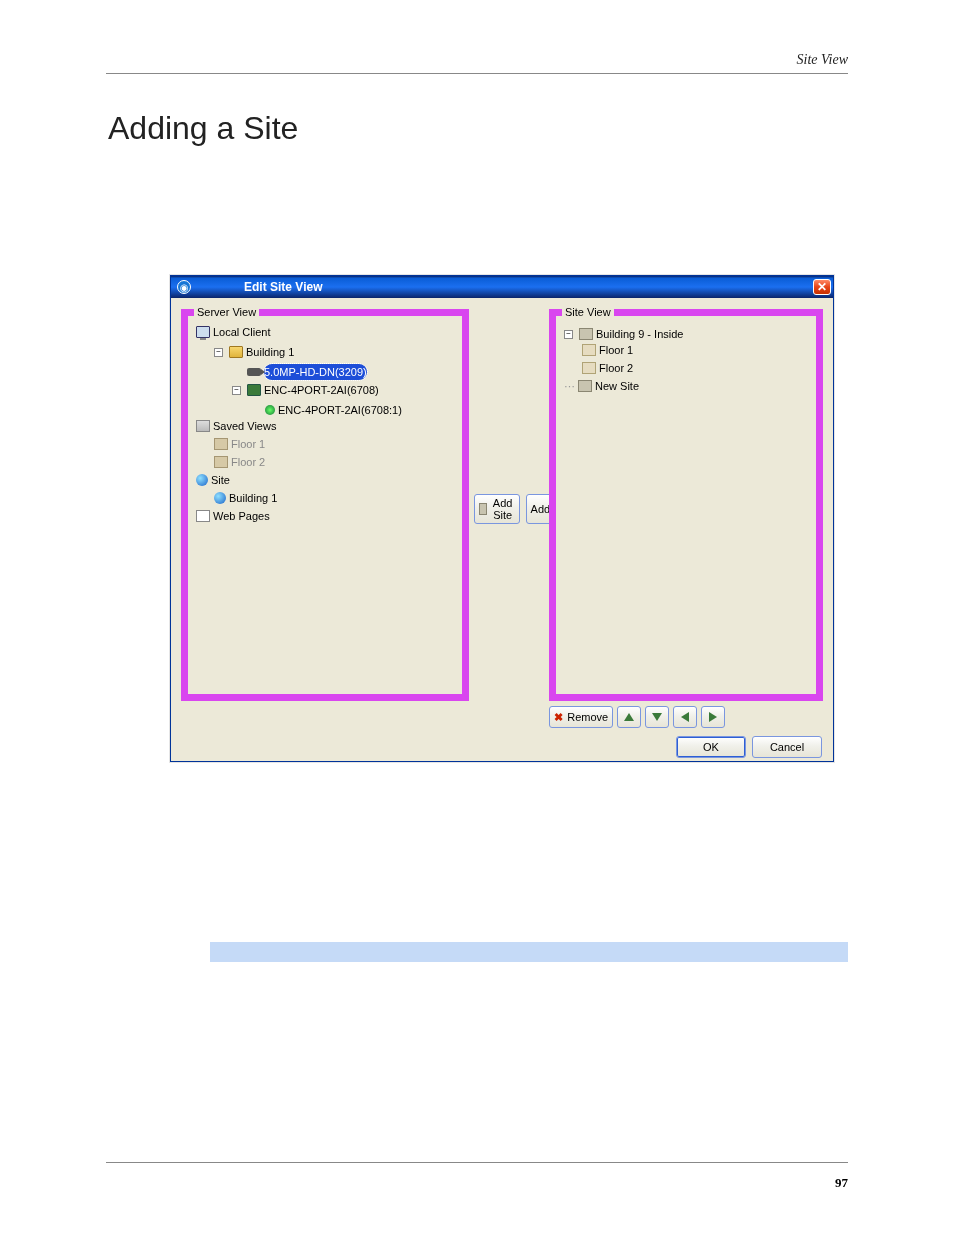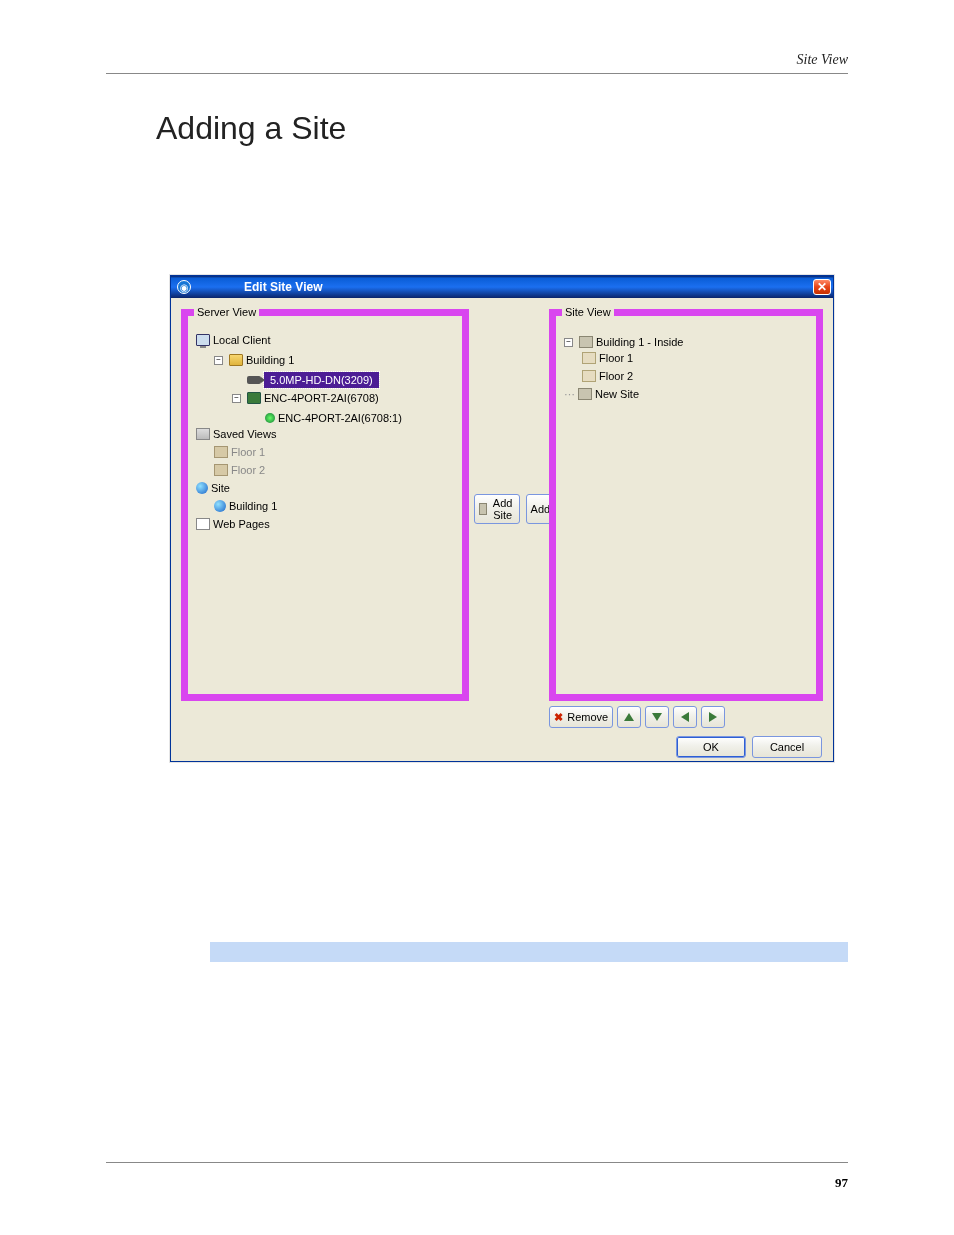--- a/index.html
+++ b/index.html
@@ -24,21 +24,20 @@
     font-family: Georgia, 'Times New Roman', serif;
     color: #222;
   }
   .main-heading {
     position: absolute;
     top: 110px; left: 108px;
     font-size: 32px;
     font-weight: 400;
     font-family: "Segoe UI", Arial, sans-serif;
     color: #222;
-    margin-left: 48px;
   }
   .dialog {
     position: absolute;
     top: 275px; left: 170px;
     width: 664px; height: 487px;
     border: 1px solid #003399;
     background: #ece9d8;
     box-shadow: 0 0 0 1px rgba(0,0,0,0.1);
   }
   .titlebar {
@@ -99,21 +98,20 @@
     top: 8px; left: 10px;
     width: 288px; height: 395px;
   }
   .site-panel {
     top: 8px; left: 378px;
     width: 274px; height: 395px;
   }
   .tree {
     list-style: none;
     padding-left: 2px;
-    margin-top: 8px;
   }
   .tree ul { list-style: none; padding-left: 18px; }
   .tree li {
     white-space: nowrap;
     line-height: 16px;
     position: relative;
   }
   .tree .row {
     display: inline-flex;
     align-items: center;
@@ -145,24 +143,25 @@
   .ico-saved { background:linear-gradient(#ddd,#bbb); border:1px solid #888;}
   .ico-floor { background:#d6c9a6; border:1px solid #a59672;}
   .ico-globe { width:12px; height:12px; background:radial-gradient(circle at 35% 35%, #8fe0ff, #1a63c8); border-radius:50%;}
   .ico-page { background:#fff; border:1px solid #888;}
   .ico-page-g {background:#fff; border:1px solid #888; position:relative;}
   .ico-page-g::after{content:"";position:absolute;left:1px;top:1px;width:4px;height:4px;background:#1a63c8;border-radius:50%;}
   .ico-building { background:#c8c4b0; border:1px solid #8a8672;}
   .ico-door { background:#e6dcc0; border:1px solid #b0a375;}
   .disabled { color: #888; }
   .selected {
-    background: #4c1d95;
+    background: #1d4ed8;
     color: #fff;
-    padding: 0 6px;
+    padding: 0 0;
     outline: 1px dotted #fff;
+    border-radius: 8px;
   }
   .mid-buttons {
     position: absolute;
     top: 196px; left: 303px;
     width: 70px;
     display: flex; gap: 6px;
   }
   .xp-btn {
     border: 1px solid #7a96df;
     border-radius: 3px;
@@ -339,21 +338,21 @@
       </button>
     </div>
 
     <fieldset class="panel site-panel">
       <legend>Site View</legend>
       <ul class="tree">
         <li>
           <span class="row">
             <span class="exp-box">−</span>
             <span class="ico ico-building"></span>
-            <span>Building 1 - Inside</span>
+            <span>Building 9 - Inside</span>
           </span>
           <ul>
             <li><span class="row">
               <span class="ico ico-door"></span>
               <span>Floor 1</span>
             </span></li>
             <li><span class="row">
               <span class="ico ico-door"></span>
               <span>Floor 2</span>
             </span></li>

